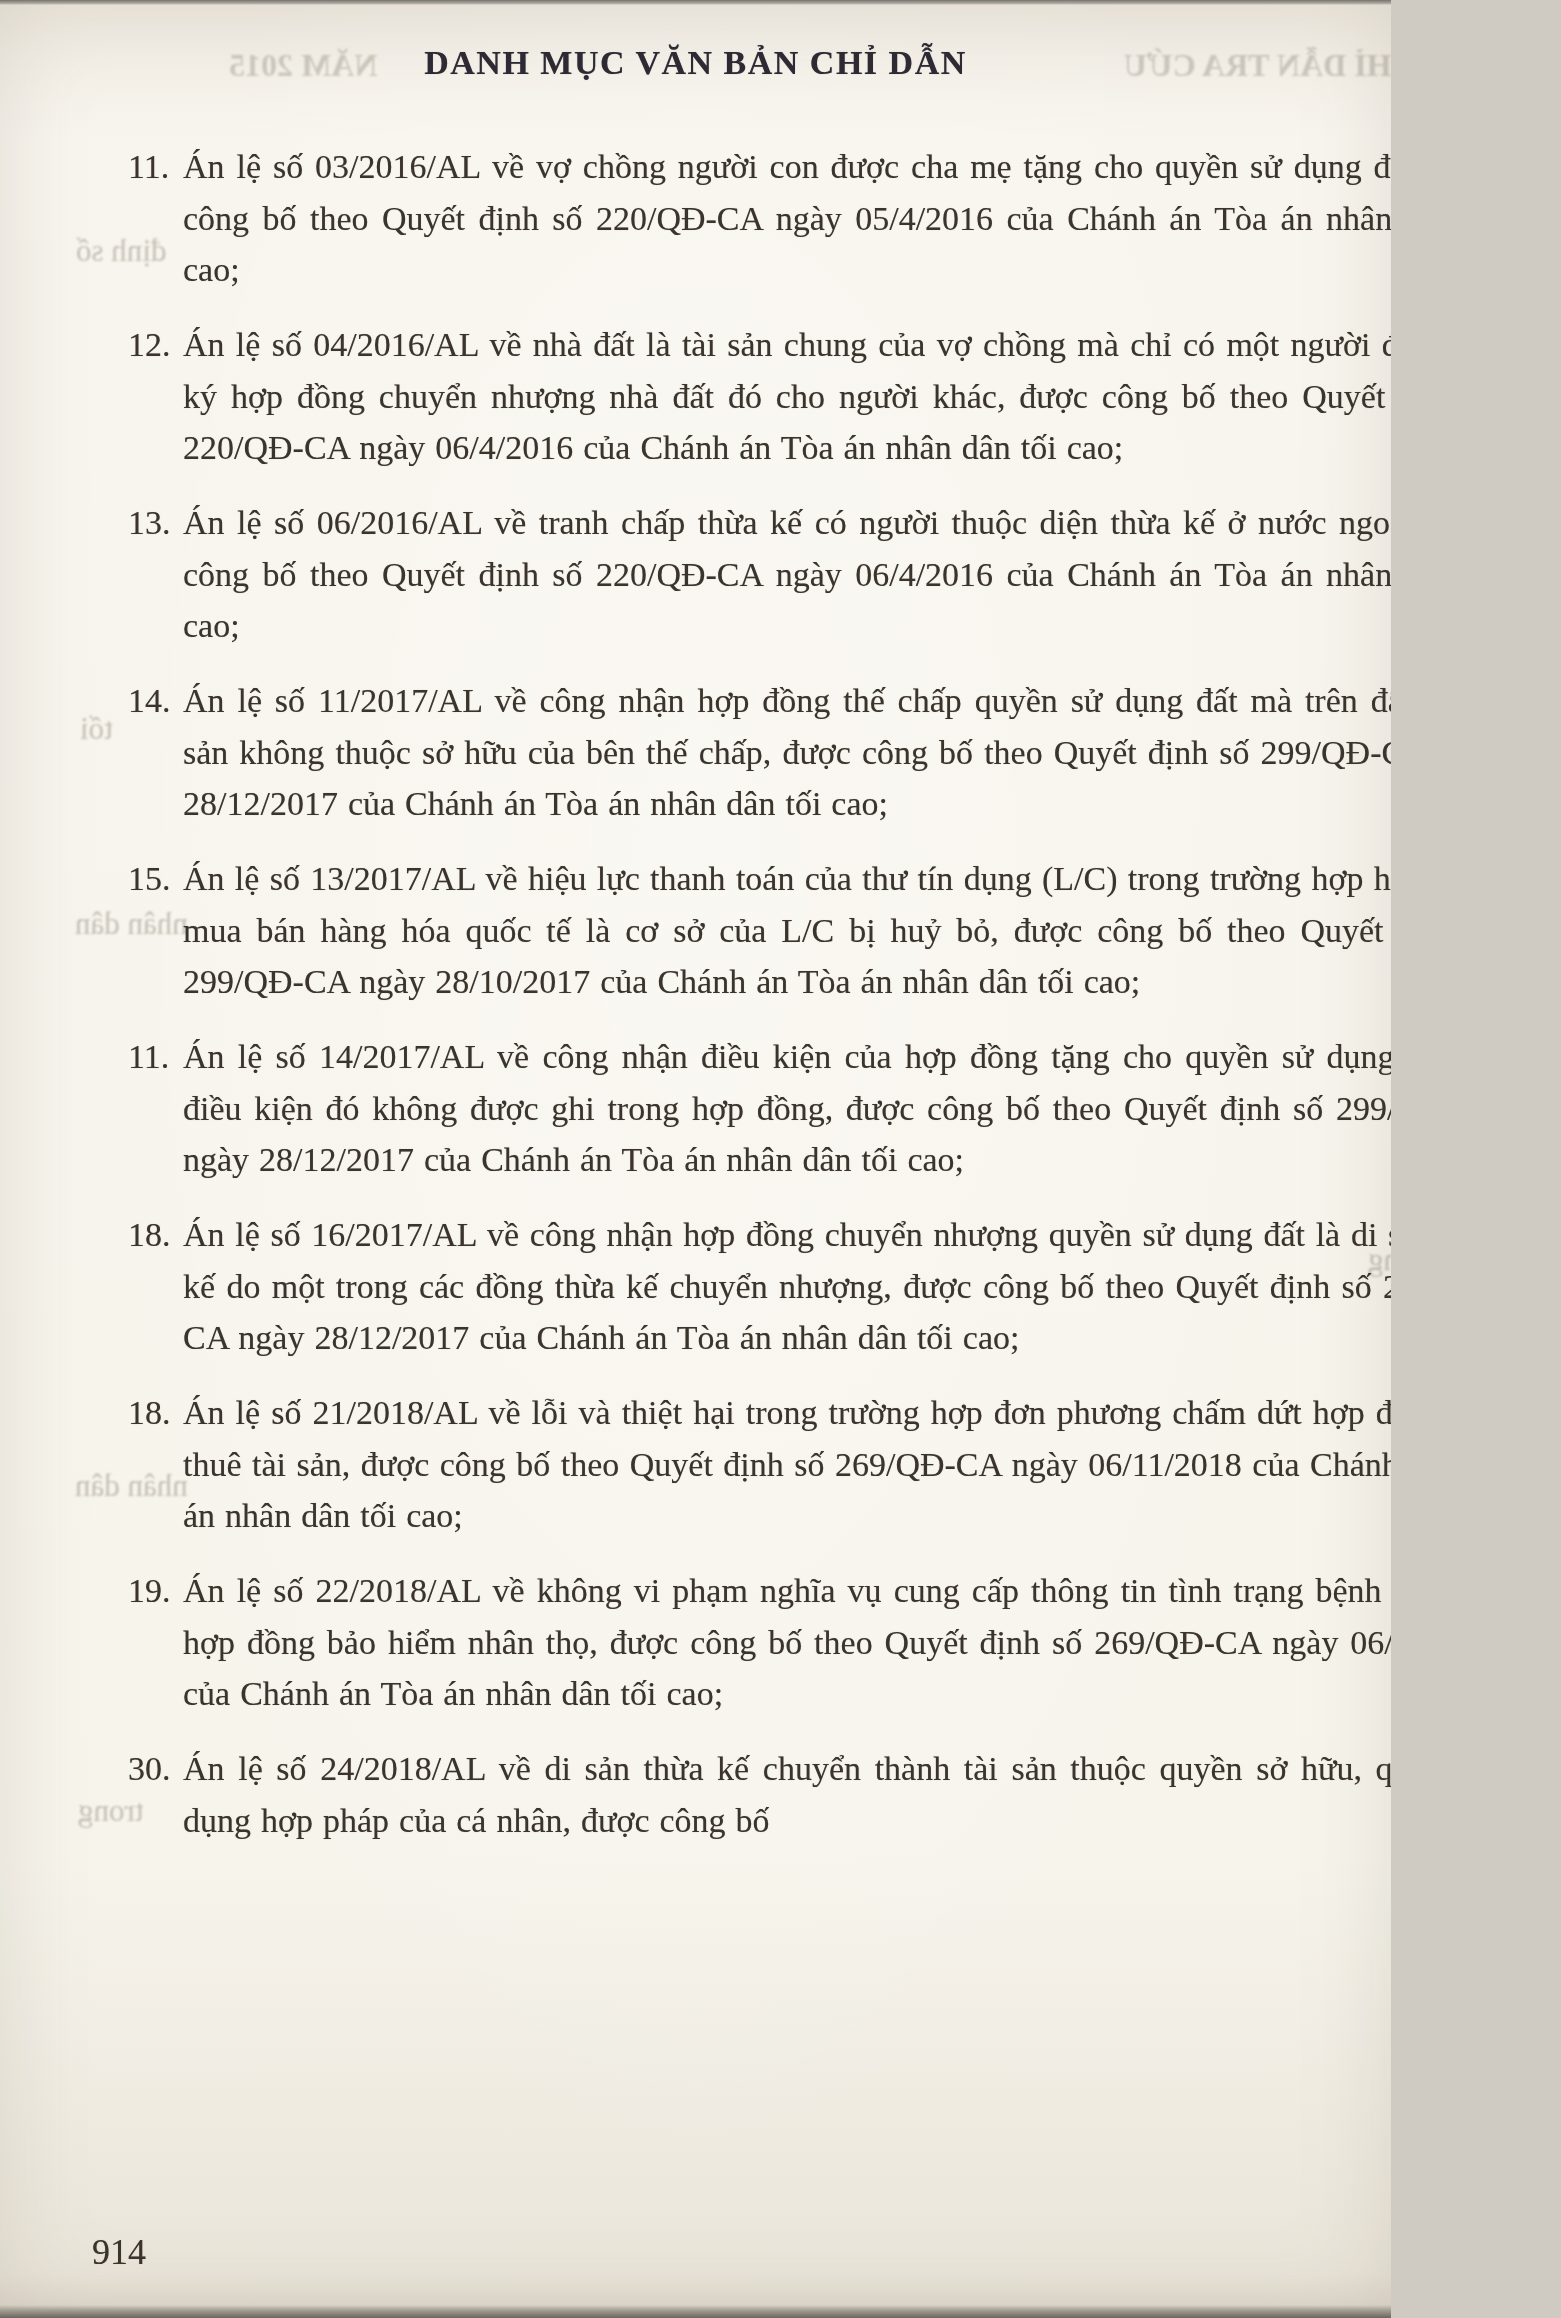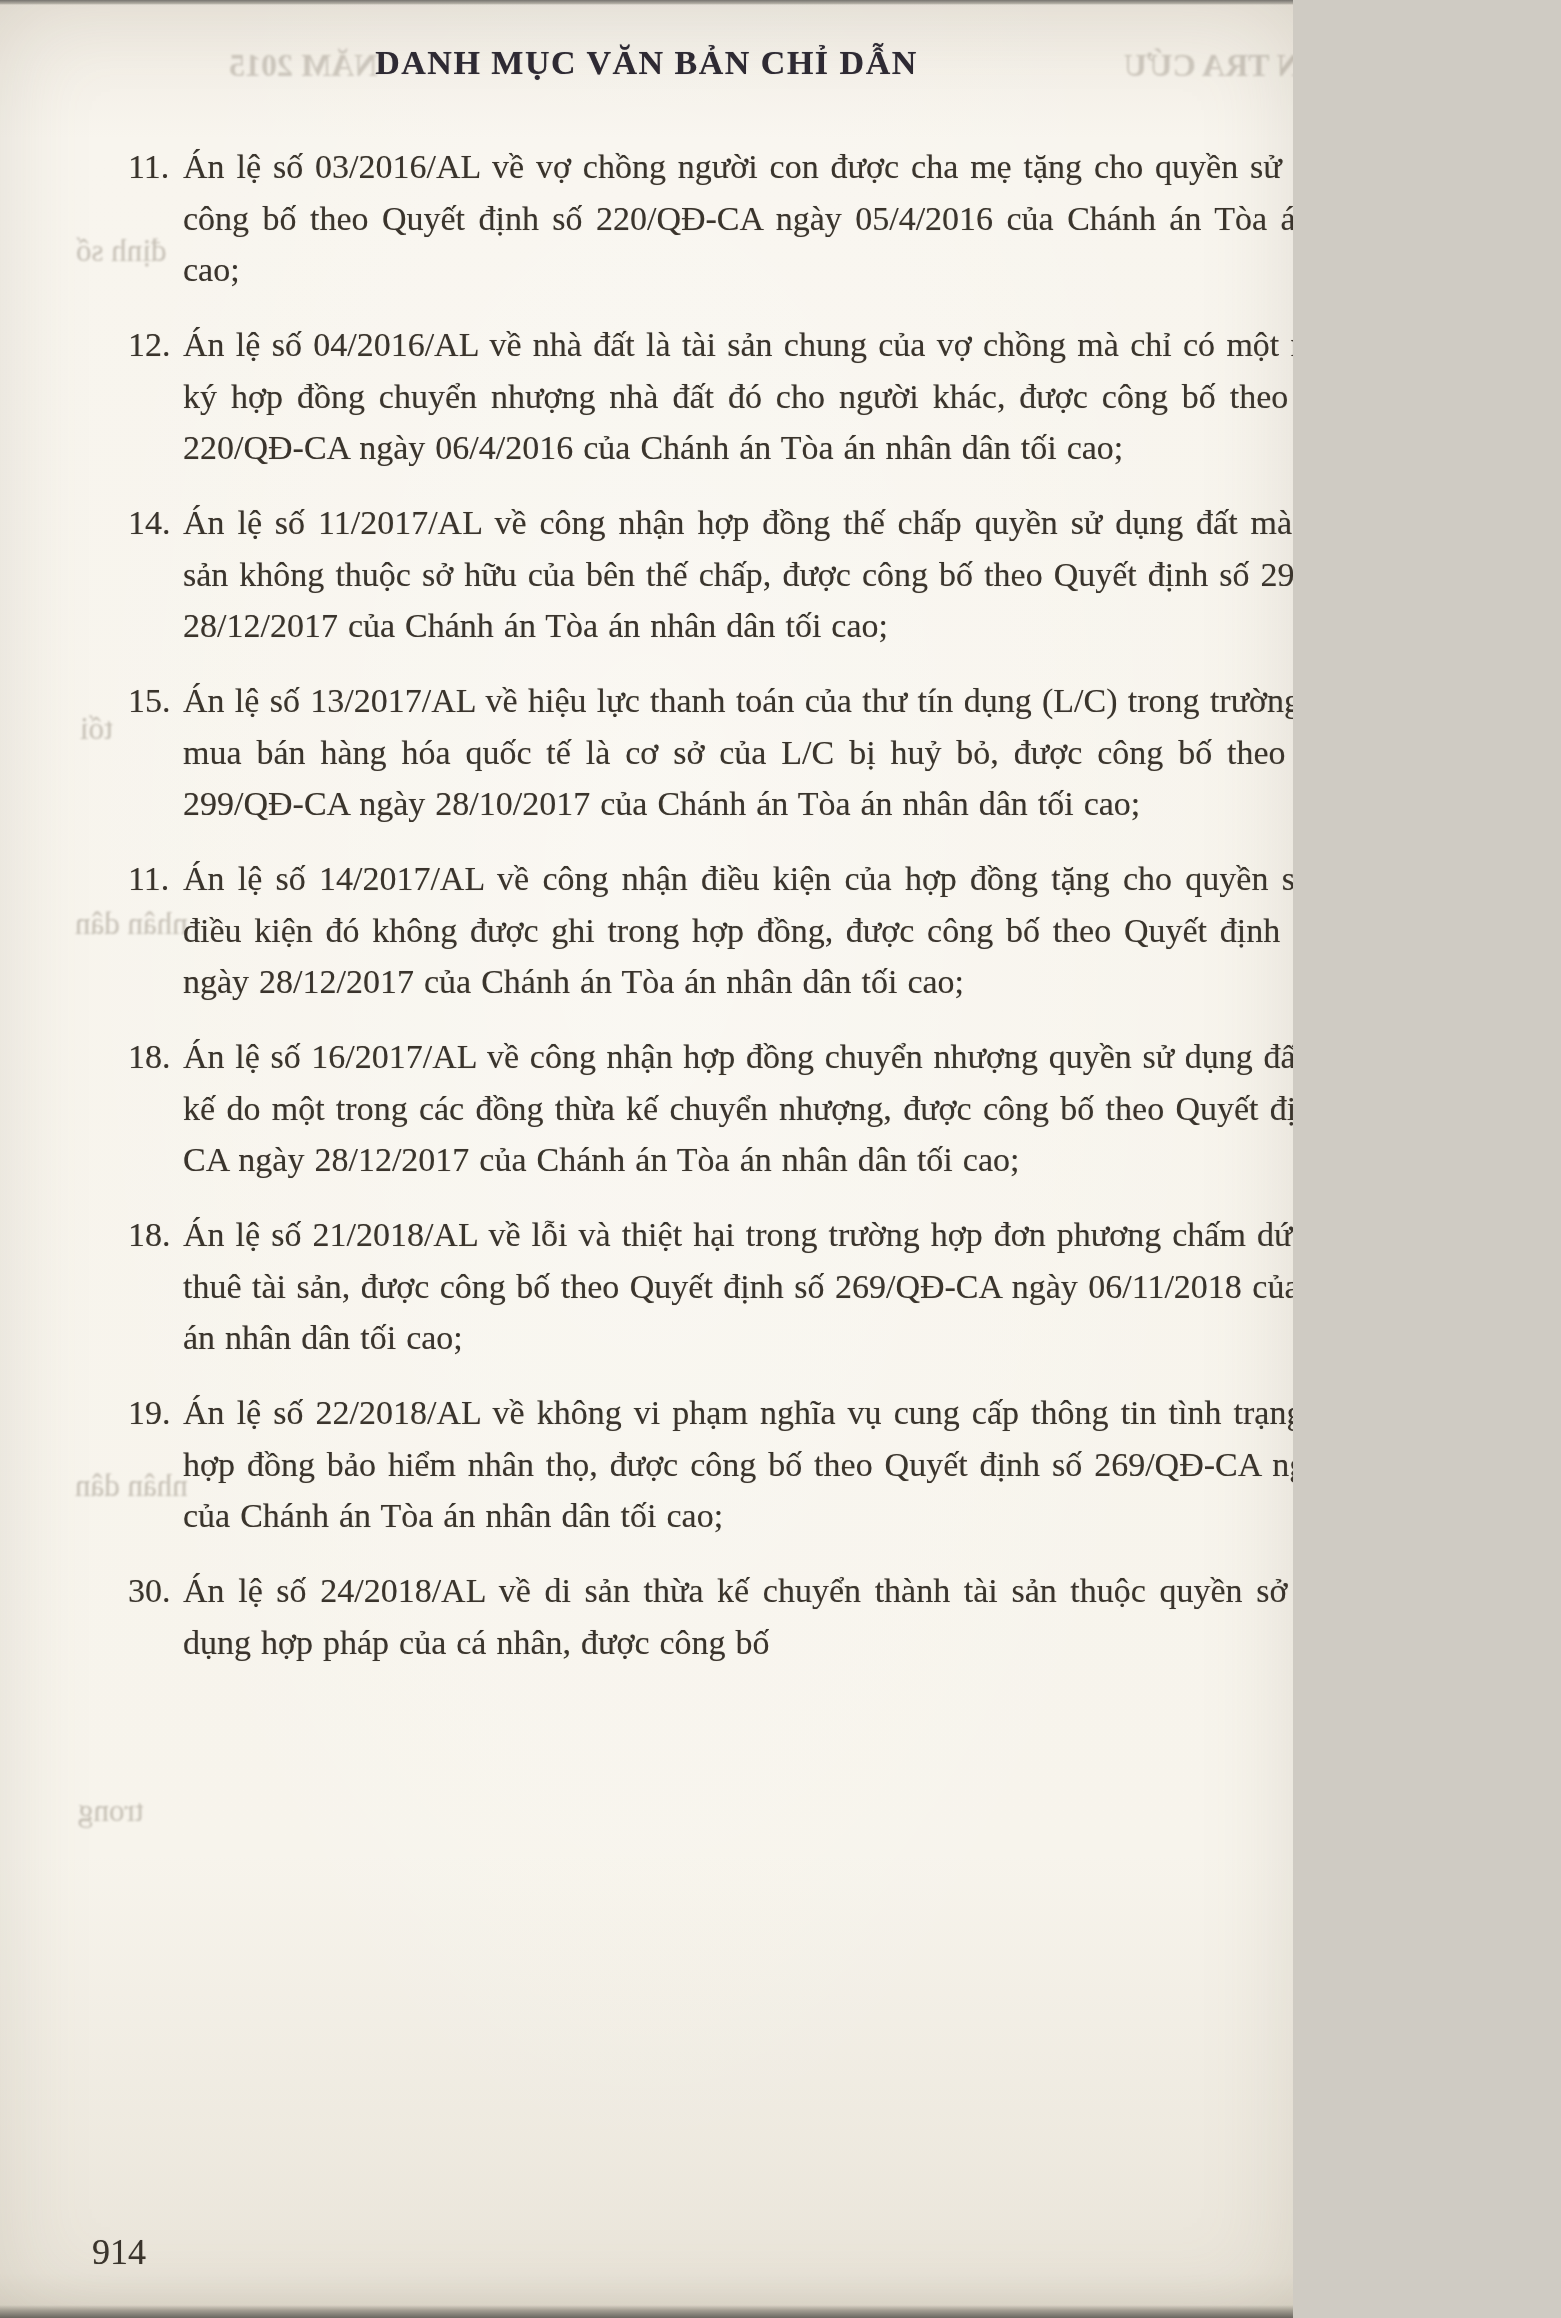--- a/index.html
+++ b/index.html
@@ -5,21 +5,21 @@
   * { box-sizing: border-box; }
   html, body { margin: 0; padding: 0; }
   body {
     width: 1561px;
     height: 2319px;
     background: #cfcbc3;
     font-family: "Liberation Serif", "DejaVu Serif", serif;
   }
   .page {
     position: relative;
-    width: 1293px;
+    width: 1391px;
     height: 2319px;
     overflow: hidden;
     color: #3a342c;
     background:
       radial-gradient(ellipse at 50% 38%, rgba(255,255,255,0.30), rgba(255,255,255,0) 65%),
       linear-gradient(180deg, #efeae1 0%, #f8f5ee 6%, #f7f4ec 80%, #eae5da 98%, #ddd7ca 100%);
     box-shadow: inset 0 0 92px rgba(120,110,90,0.18);
   }
   .edge-top {
     position: absolute; top: 0; left: 0; width: 100%; height: 5.4px;
@@ -115,20 +115,24 @@
     <ol class="doc-list">
       <li>
         <span class="num">11.</span>
         <span class="txt">Án lệ số 03/2016/AL về vợ chồng người con được cha mẹ tặng cho quyền sử dụng đất, được công bố theo Quyết định số 220/QĐ-CA ngày 05/4/2016 của Chánh án Tòa án nhân dân tối cao;</span>
       </li>
       <li>
         <span class="num">12.</span>
         <span class="txt">Án lệ số 04/2016/AL về nhà đất là tài sản chung của vợ chồng mà chỉ có một người đứng tên ký hợp đồng chuyển nhượng nhà đất đó cho người khác, được công bố theo Quyết định số 220/QĐ-CA ngày 06/4/2016 của Chánh án Tòa án nhân dân tối cao;</span>
       </li>
       <li>
+        <span class="num">13.</span>
+        <span class="txt">Án lệ số 06/2016/AL về tranh chấp thừa kế có người thuộc diện thừa kế ở nước ngoài, được công bố theo Quyết định số 220/QĐ-CA ngày 06/4/2016 của Chánh án Tòa án nhân dân tối cao;</span>
+      </li>
+      <li>
         <span class="num">14.</span>
         <span class="txt">Án lệ số 11/2017/AL về công nhận hợp đồng thế chấp quyền sử dụng đất mà trên đất có tài sản không thuộc sở hữu của bên thế chấp, được công bố theo Quyết định số 299/QĐ-CA ngày 28/12/2017 của Chánh án Tòa án nhân dân tối cao;</span>
       </li>
       <li>
         <span class="num">15.</span>
         <span class="txt">Án lệ số 13/2017/AL về hiệu lực thanh toán của thư tín dụng (L/C) trong trường hợp hợp đồng mua bán hàng hóa quốc tế là cơ sở của L/C bị huỷ bỏ, được công bố theo Quyết định số 299/QĐ-CA ngày 28/10/2017 của Chánh án Tòa án nhân dân tối cao;</span>
       </li>
       <li>
         <span class="num">11.</span>
         <span class="txt">Án lệ số 14/2017/AL về công nhận điều kiện của hợp đồng tặng cho quyền sử dụng đất mà điều kiện đó không được ghi trong hợp đồng, được công bố theo Quyết định số 299/QĐ-CA ngày 28/12/2017 của Chánh án Tòa án nhân dân tối cao;</span>

